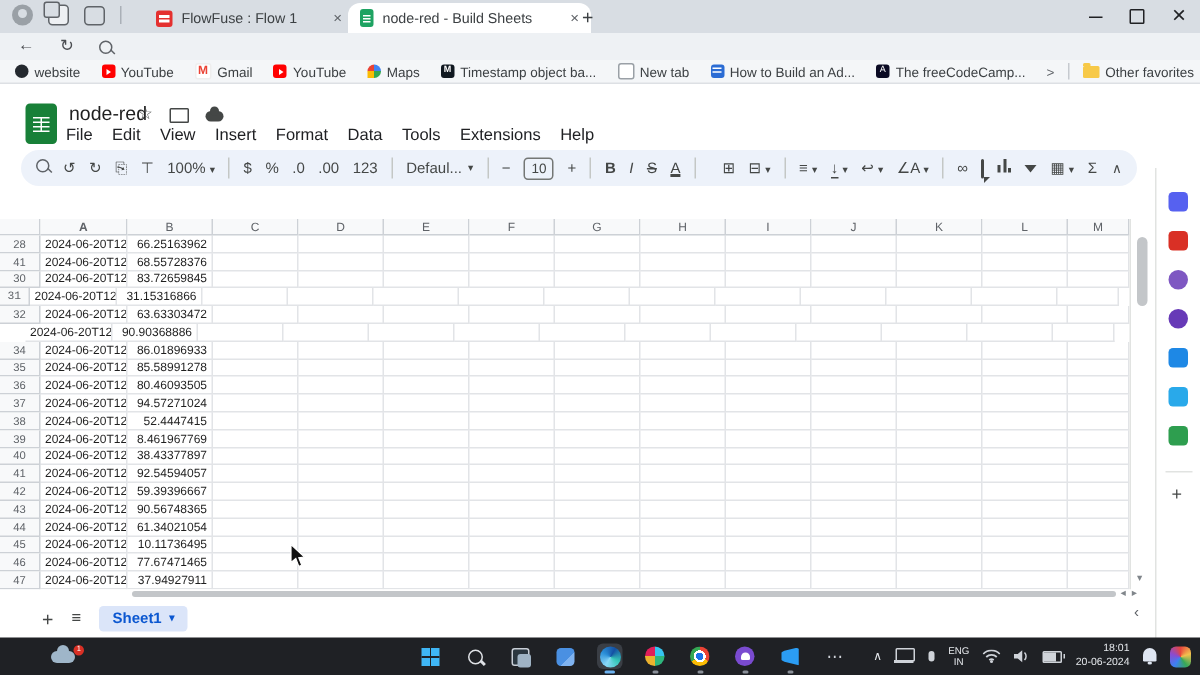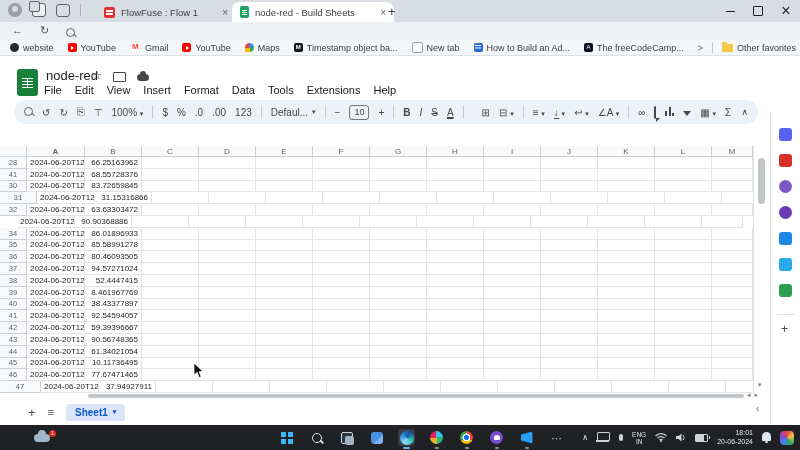--- a/index.html
+++ b/index.html
@@ -446,21 +446,21 @@
             <span class="gc " style="width: 57px;"></span>
             <span class="gc " style="width: 57px;"></span>
             <span class="gc " style="width: 57px;"></span>
             <span class="gc " style="width: 57px;"></span>
             <span class="gc " style="width: 57px;"></span>
             <span class="gc " style="width: 57px;"></span>
             <span class="gc " style="width: 57px;"></span>
             <span class="gc " style="width: 41px;"></span>
           </div>
           <div class="grow body">
-            <span class="gc rnum" style="width: 37px; font-family: Liberation Mono, monospace;">31</span>
+            <span class="gc rnum" style="width: 20px; font-family: Liberation Mono, monospace;">31</span>
             <span class="gc a" style="width: 58px;">2024-06-20T12::</span>
             <span class="gc b" style="width: 57px;">31.15316866</span>
             <span class="gc " style="width: 57px;"></span>
             <span class="gc " style="width: 57px;"></span>
             <span class="gc " style="width: 57px;"></span>
             <span class="gc " style="width: 57px;"></span>
             <span class="gc " style="width: 57px;"></span>
             <span class="gc " style="width: 57px;"></span>
             <span class="gc " style="width: 57px;"></span>
             <span class="gc " style="width: 57px;"></span>
@@ -702,21 +702,21 @@
             <span class="gc " style="width: 57px;"></span>
             <span class="gc " style="width: 57px;"></span>
             <span class="gc " style="width: 57px;"></span>
             <span class="gc " style="width: 57px;"></span>
             <span class="gc " style="width: 57px;"></span>
             <span class="gc " style="width: 57px;"></span>
             <span class="gc " style="width: 57px;"></span>
             <span class="gc " style="width: 41px;"></span>
           </div>
           <div class="grow body">
-            <span class="gc rnum" style="width: 41px;">47</span>
+            <span class="gc rnum" style="width: 27px;">47</span>
             <span class="gc a" style="width: 58px;">2024-06-20T12::</span>
             <span class="gc b" style="width: 57px;">37.94927911</span>
             <span class="gc " style="width: 57px;"></span>
             <span class="gc " style="width: 57px;"></span>
             <span class="gc " style="width: 57px;"></span>
             <span class="gc " style="width: 57px;"></span>
             <span class="gc " style="width: 57px;"></span>
             <span class="gc " style="width: 57px;"></span>
             <span class="gc " style="width: 57px;"></span>
             <span class="gc " style="width: 57px;"></span>

